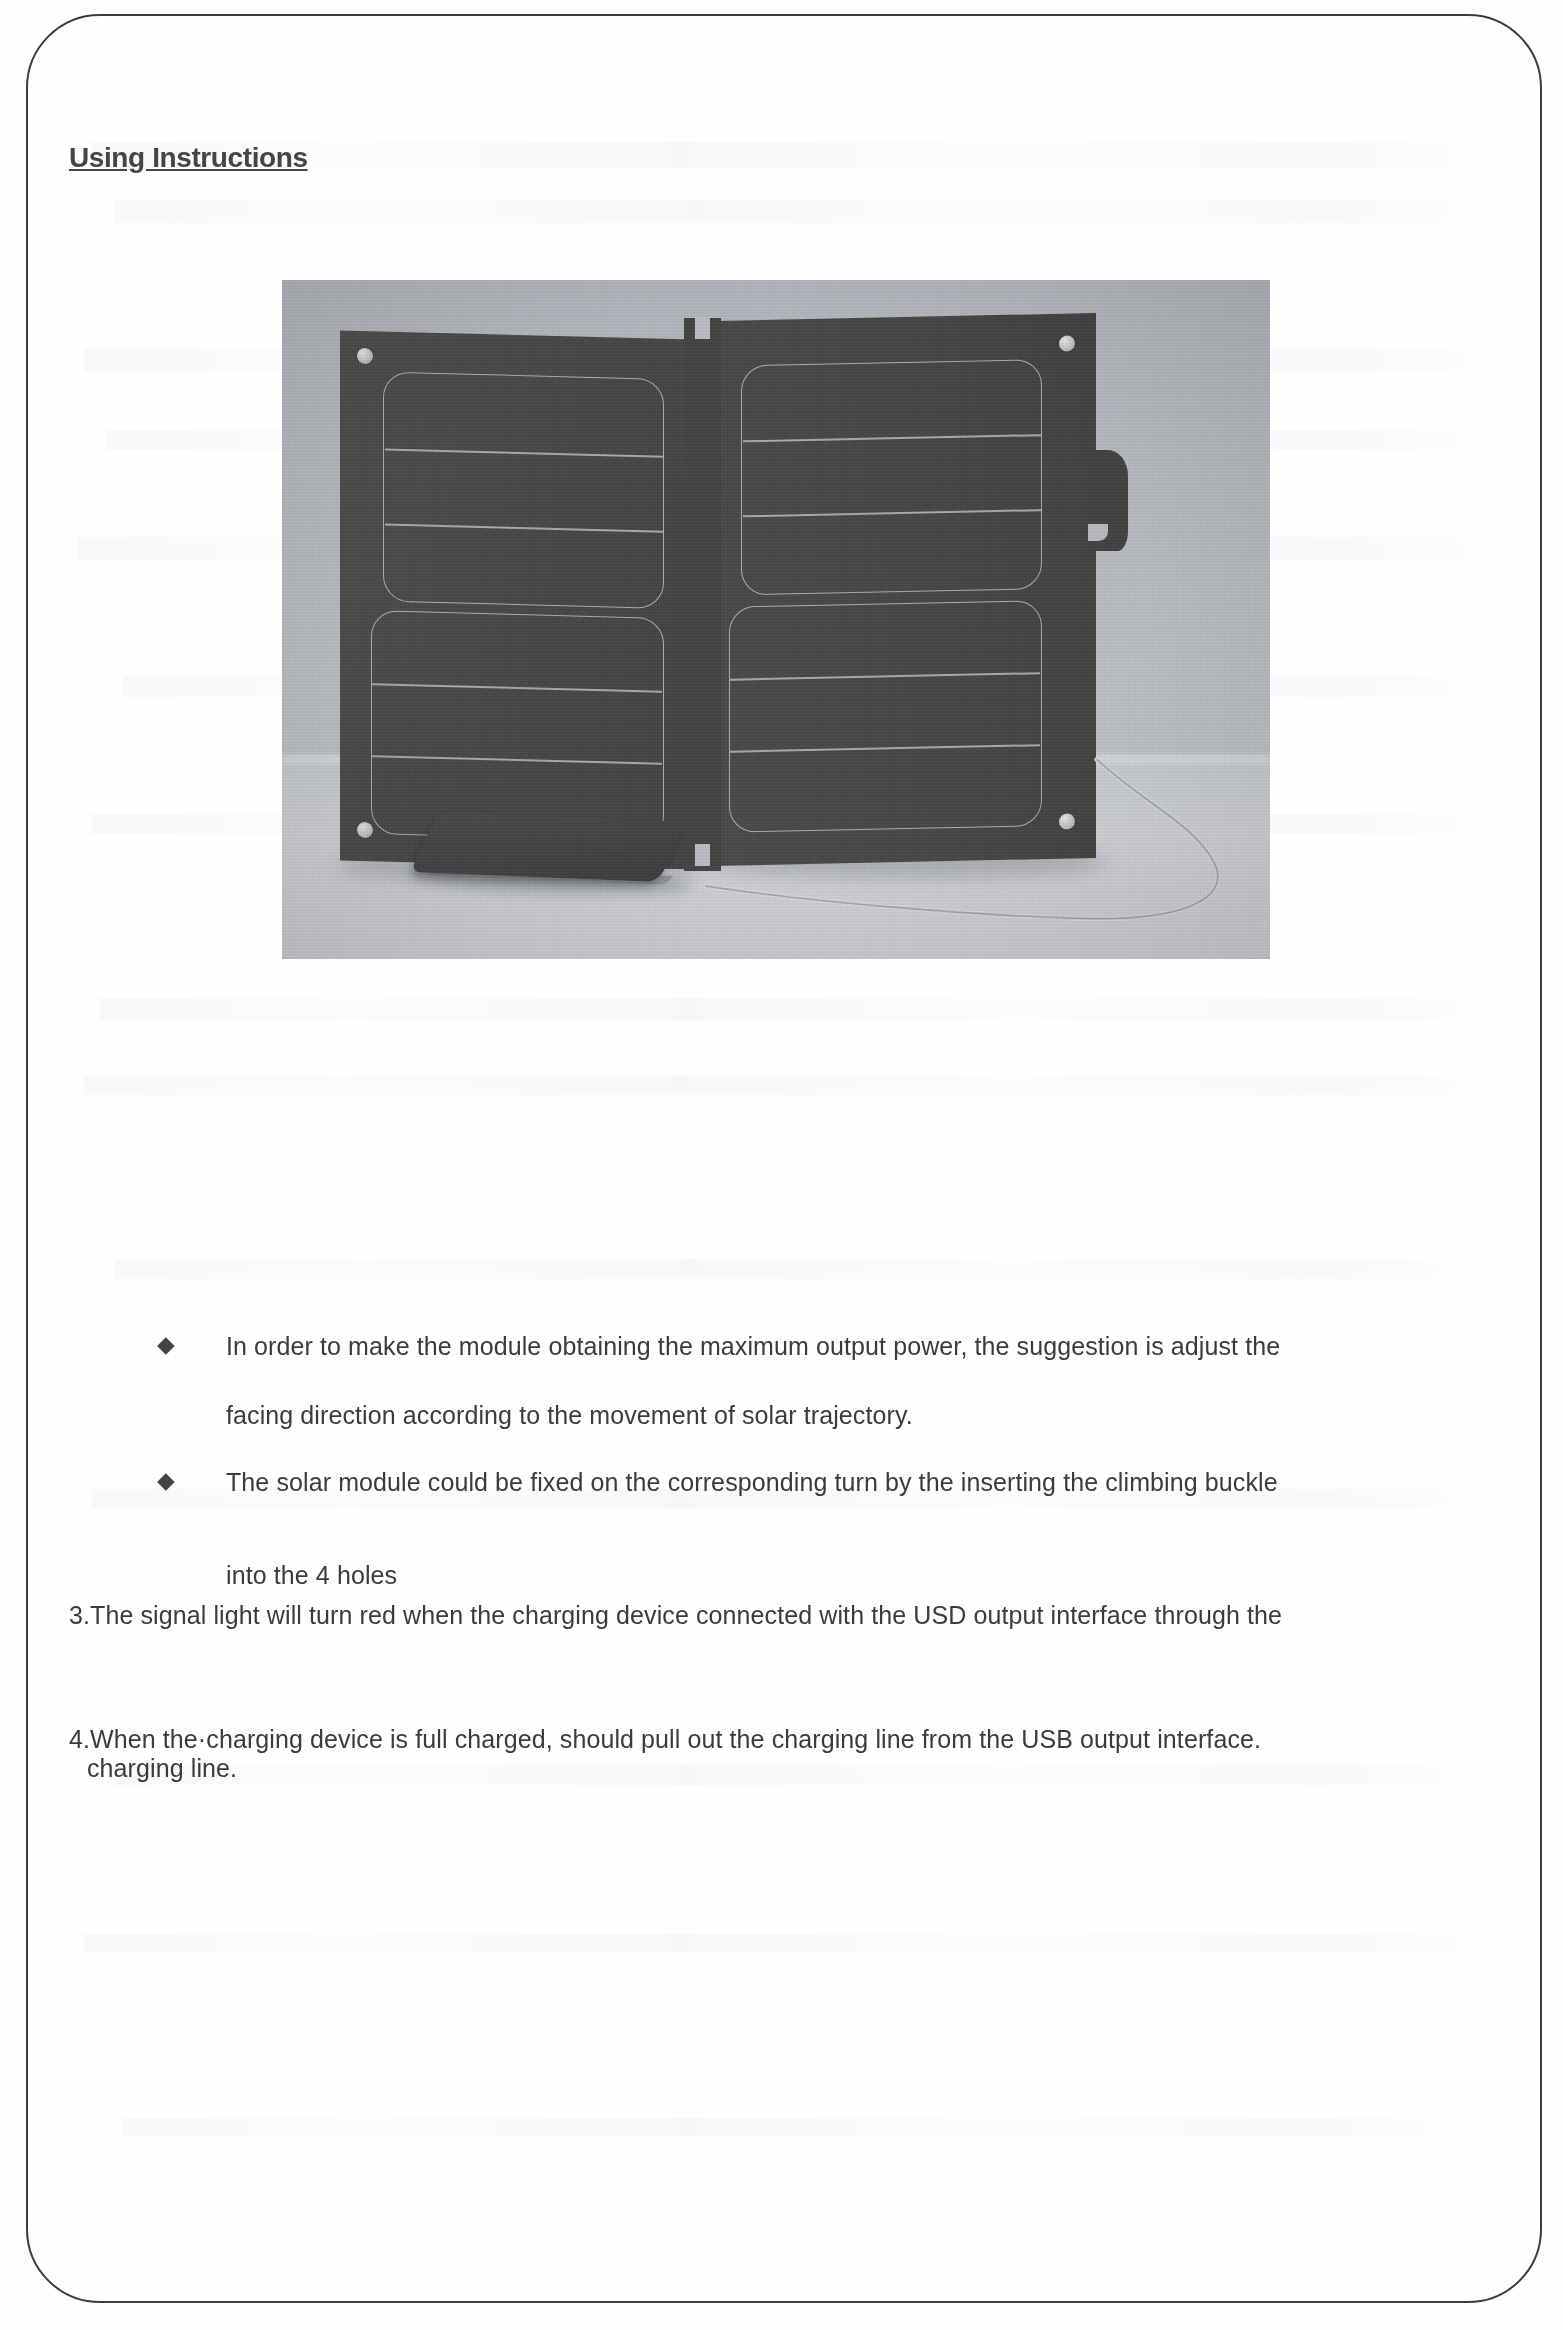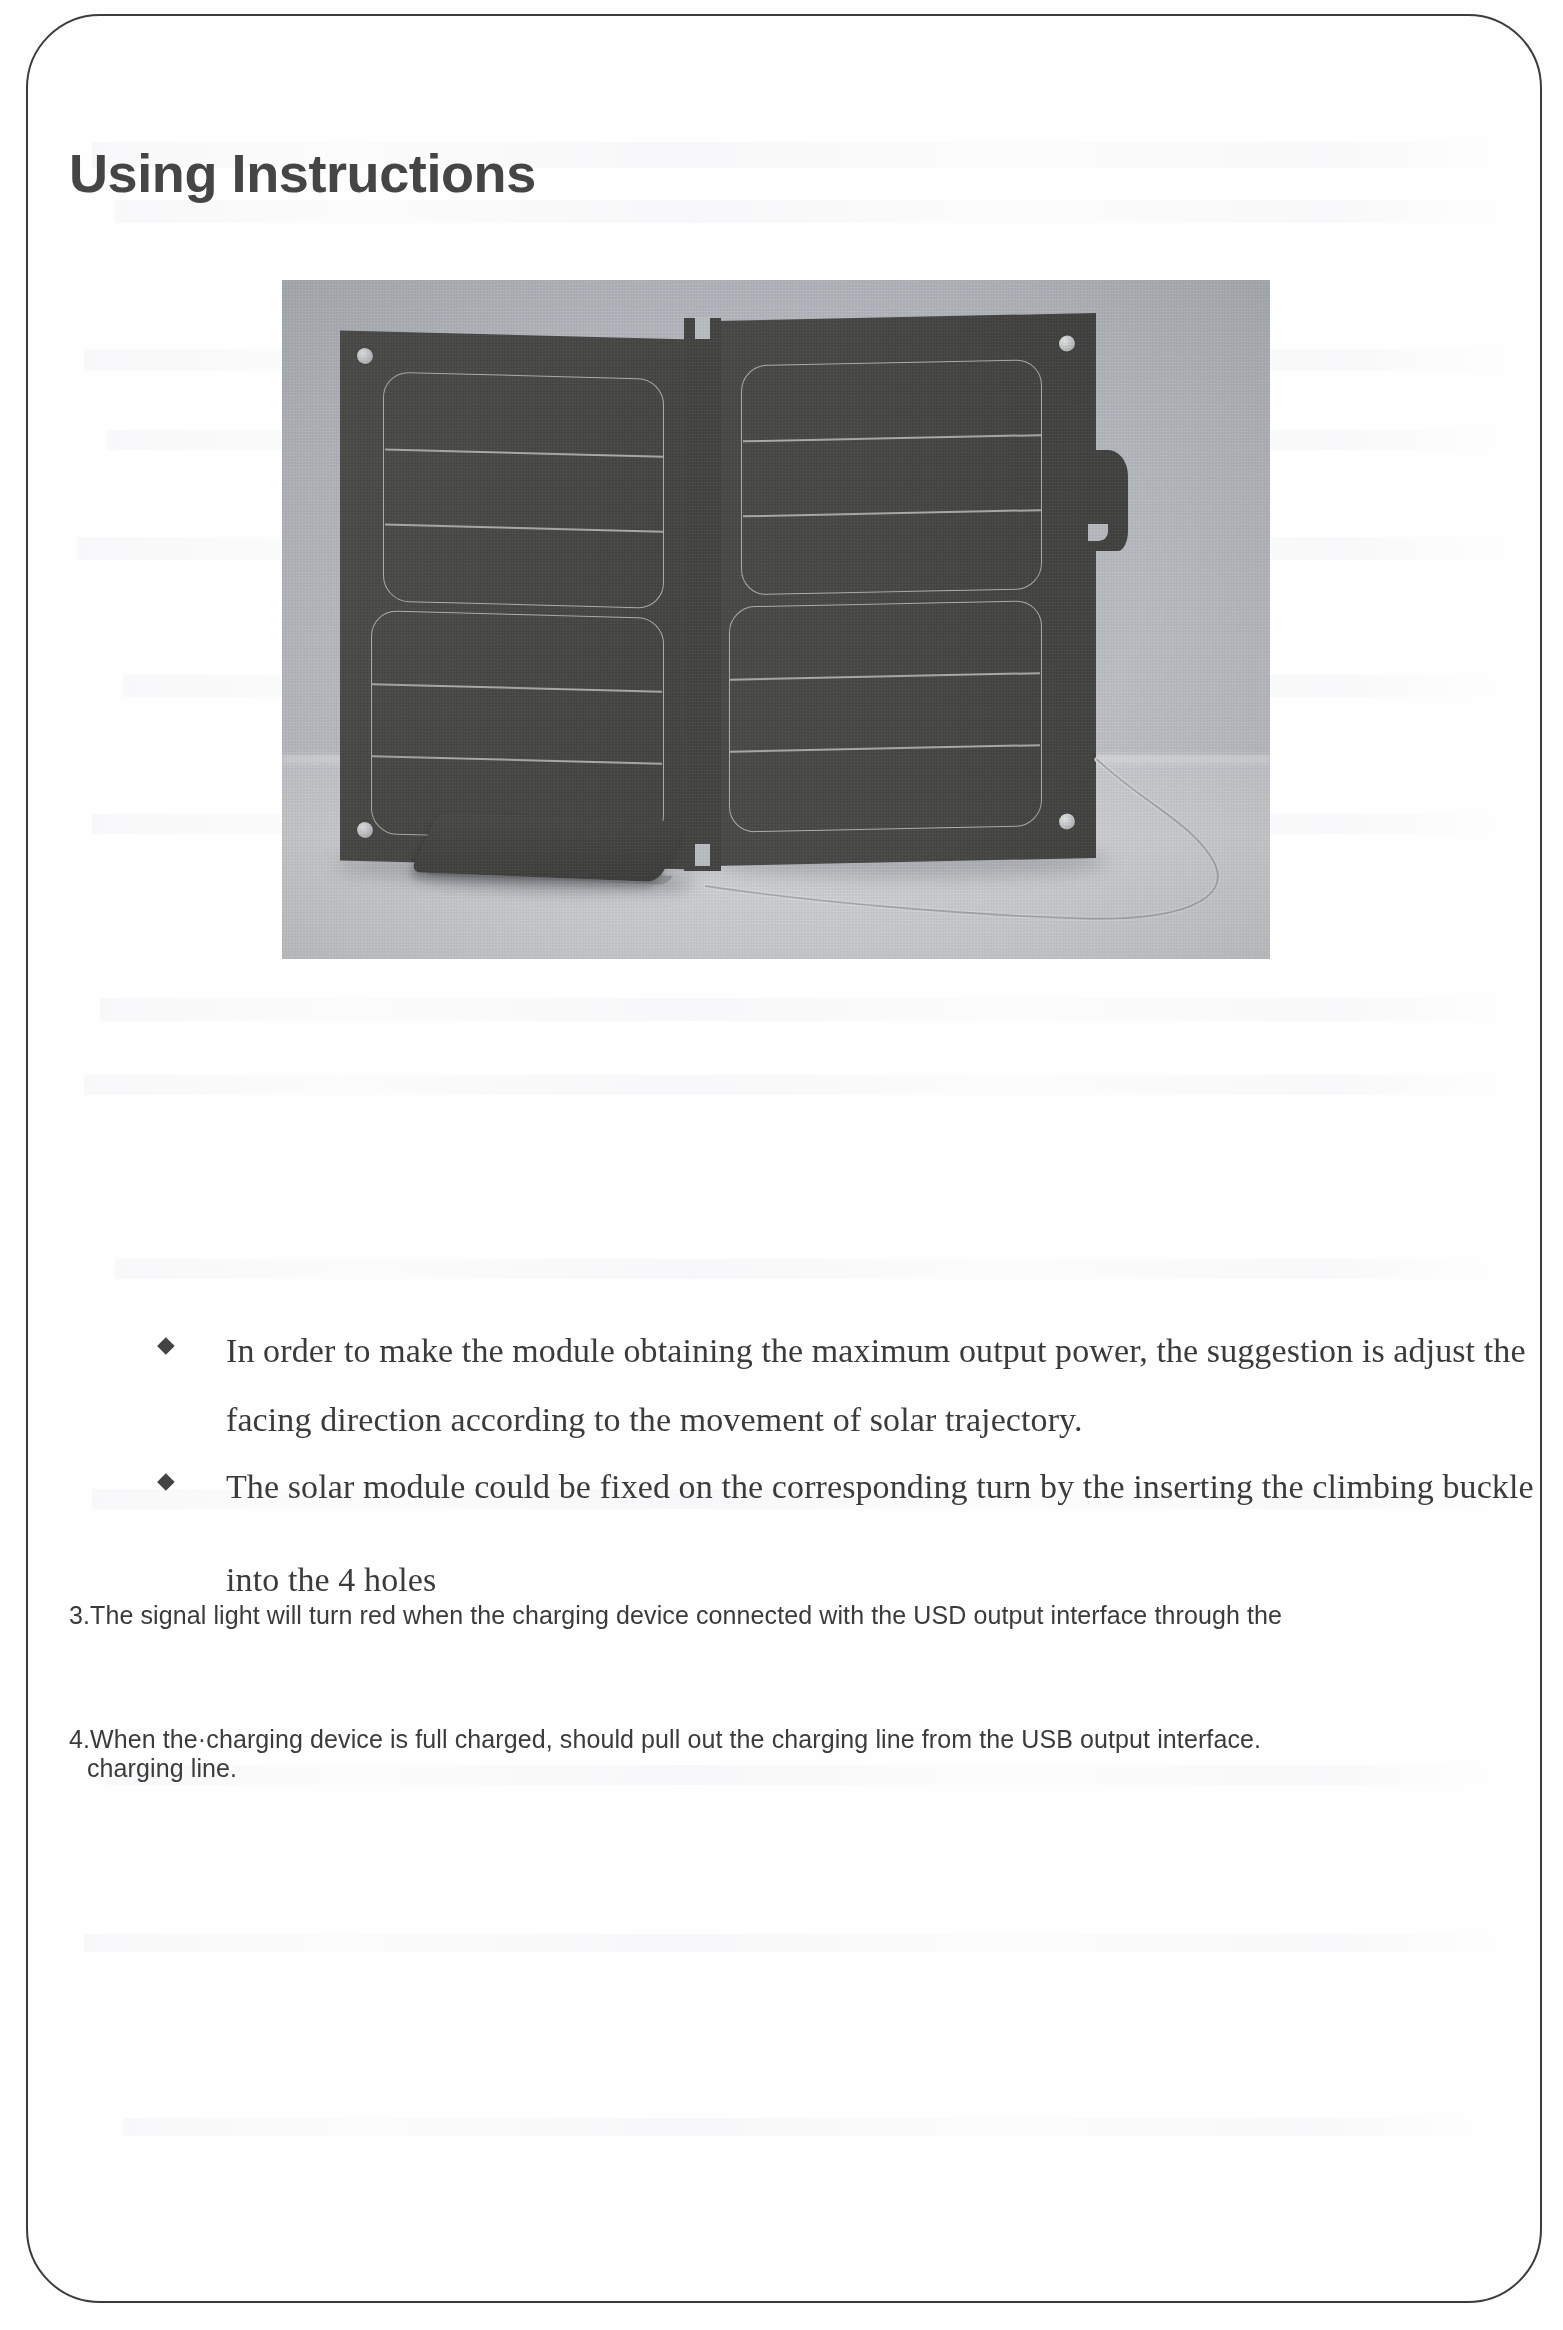--- a/index.html
+++ b/index.html
@@ -48,26 +48,27 @@
     border: 2.3px solid #3c3c3c;
     border-radius: 74px;
     box-sizing: border-box;
     pointer-events: none;
   }
 
   
   #doc-title {
     position: absolute;
     left: 69px;
-    top: 106px;
-    font-size: 54px;
+    top: 123px;
+    font-size: 28px;
     font-weight: bold;
     letter-spacing: -0.4px;
     color: #454545;
     white-space: nowrap;
+    text-decoration: underline;
   }
 
   
   #product-photo {
     position: absolute;
     left: 282px;
     top: 280px;
     width: 988px;
     height: 679px;
     background: #b9bcc1;
@@ -232,25 +233,24 @@
     letter-spacing: 0.1px;
   }
   .bullet-glyph {
     position: absolute;
     font-size: 23px;
     color: #434343;
     line-height: 1;
   }
   .bullet-text {
     position: absolute;
-    font-size: 34px;
+    font-size: 25px;
     color: #3b3b3b;
     white-space: nowrap;
     letter-spacing: 0.1px;
-    font-family: Liberation Serif, serif;
   }
 </style>
 </head>
 <body>
 
 <div id="page-sheet">
 
   <div class="ghost-band" style="left:92px;  top:142px;  width:1405px; height:26px;"></div>
   <div class="ghost-band" style="left:115px;  top:200px;  width:1382px; height:23px;"></div>
   <div class="ghost-band" style="left:84px;  top:349px;  width:1428px; height:21.5px;"></div>

